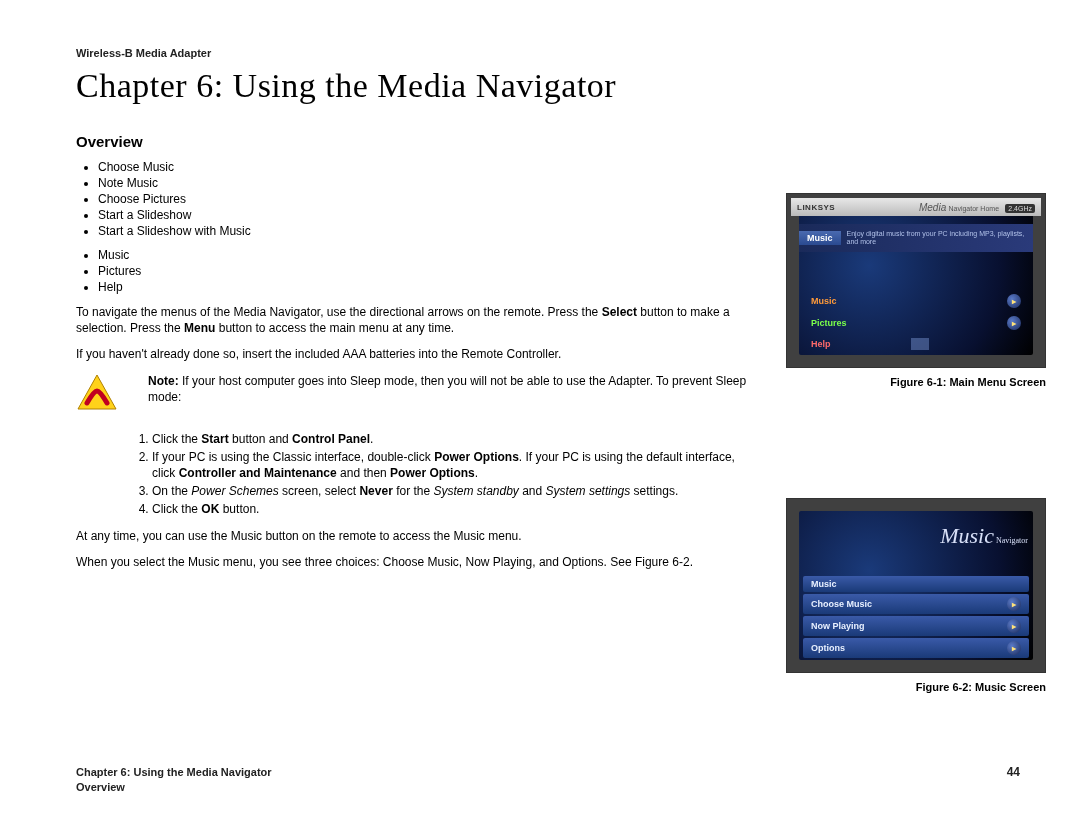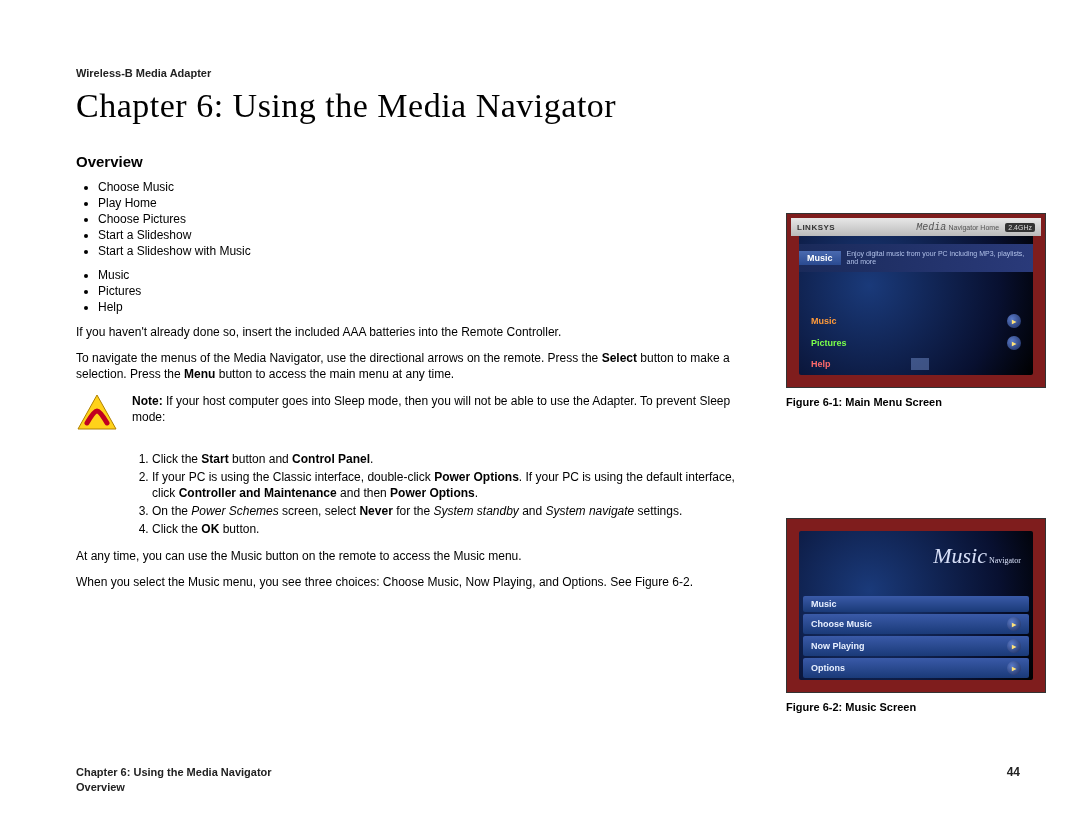--- a/index.html
+++ b/index.html
@@ -8,21 +8,21 @@
     font-family: Arial, Helvetica, sans-serif;
     background: #fff;
     color: #000;
     width: 1080px;
     height: 834px;
     position: relative;
     overflow: hidden;
     font-size: 12px;
   }
   .page {
-    padding: 67px 60px 20px 76px;
+    padding: 47px 60px 20px 76px;
     box-sizing: border-box;
     height: 100%;
     position: relative;
   }
   .product-header {
     font-size: 11px;
     font-weight: bold;
     color: #222;
     margin-bottom: 8px;
   }
@@ -57,21 +57,21 @@
     margin: 4px 0 10px 22px;
     padding: 0;
   }
   ul.bullets li {
     margin: 2px 0;
     list-style: disc;
   }
   .note-row {
     display: flex;
     align-items: flex-start;
-    gap: 14px;
+    gap: 30px;
     margin: 8px 0 6px 0;
   }
   .note-icon {
     width: 42px;
     height: 38px;
     flex-shrink: 0;
   }
   .note-text {
     flex: 1;
     line-height: 1.35;
@@ -85,27 +85,27 @@
     line-height: 1.35;
   }
   .bold { font-weight: bold; }
   .italic { font-style: italic; }
   .figure {
     margin-bottom: 30px;
   }
   .fig-caption {
     font-size: 11px;
     font-weight: bold;
-    text-align: left;
+    text-align: right;
     margin-top: 8px;
   }
   .screen {
     width: 260px;
     height: 175px;
-    background: #7f1d1d;
+    background: #404040;
     position: relative;
     border: 1px solid #333;
     overflow: hidden;
     box-sizing: border-box;
   }
   .screen-inner {
     position: absolute;
     inset: 12px;
     background: radial-gradient(circle at 30% 40%, #1a3a7a 0%, #081030 70%, #000 100%);
     border-radius: 2px;
@@ -156,21 +156,21 @@
     color: #fff;
     padding: 2px 8px;
     margin-right: 6px;
     font-weight: bold;
     font-size: 9px;
   }
   .banner .desc { font-size: 7px; line-height: 1.1; color: #b0c0e8; }
   .music-heading {
     position: absolute;
     top: 24px;
-    right: 24px;
+    right: 17px;
     font-family: Georgia, serif;
     font-style: italic;
     font-size: 22px;
     color: #d8e0f8;
   }
   .music-heading .sub { font-size: 8px; font-style: normal; margin-left: 2px; }
   .menu-rows {
     position: absolute;
     left: 16px;
     right: 16px;
@@ -229,38 +229,38 @@
   <div class="product-header">Wireless-B Media Adapter</div>
   <h1 class="chapter-title">Chapter 6: Using the Media Navigator</h1>
 
   <div class="content-row">
     <div class="left-col">
 
       <h2 class="section">Overview</h2>
 
       <ul class="bullets">
         <li>Choose Music</li>
-        <li>Play Home</li>
+        <li>Note Music</li>
         <li>Choose Pictures</li>
         <li>Start a Slideshow</li>
         <li>Start a Slideshow with Music</li>
       </ul>
 
 
       <ul class="bullets">
         <li>Music</li>
         <li>Pictures</li>
         <li>Help</li>
       </ul>
 
-      <p>If you haven't already done so, insert the included AAA batteries into the Remote Controller.</p>
-
       <p>
         <span>To navigate the menus of the Media Navigator, use the directional arrows on the remote. Press the </span><span class="bold">Select</span><span> button to make a selection. Press the </span><span class="bold">Menu</span><span> button to access the main menu at any time.</span>
       </p>
+
+      <p>If you haven't already done so, insert the included AAA batteries into the Remote Controller.</p>
 
       <div class="note-row">
         <div class="note-icon">
           <svg viewBox="0 0 42 38" width="42" height="38">
             <polygon points="21,2 40,36 2,36" fill="#ffd21a" stroke="#b08000" stroke-width="1"></polygon>
             <path d="M11,30 Q18,18 21,18 Q24,18 31,30" fill="none" stroke="#c00020" stroke-width="5" stroke-linecap="round"></path>
           </svg>
         </div>
         <div class="note-text">
           <span class="bold">Note:</span><span> If your host computer goes into Sleep mode, then you will not be able to use the Adapter. To prevent Sleep mode:</span>
@@ -268,41 +268,41 @@
       </div>
 
       <ol class="steps">
         <li>
           <span>Click the </span><span class="bold">Start</span><span> button and </span><span class="bold">Control Panel</span><span>.</span>
         </li>
         <li>
           <span>If your PC is using the Classic interface, double-click </span><span class="bold">Power Options</span><span>. If your PC is using the default interface, click </span><span class="bold">Controller and Maintenance</span><span> and then </span><span class="bold">Power Options</span><span>.</span>
         </li>
         <li>
-          <span>On the </span><span class="italic">Power Schemes</span><span> screen, select </span><span class="bold">Never</span><span> for the </span><span class="italic">System standby</span><span> and </span><span class="italic">System navigate</span><span> settings.</span>
+          <span>On the </span><span class="italic">Power Schemes</span><span> screen, select </span><span class="bold">Never</span><span> for the </span><span class="italic">System standby</span><span> and </span><span class="italic">System settings</span><span> settings.</span>
         </li>
         <li>
           <span>Click the </span><span class="bold">OK</span><span> button.</span>
         </li>
       </ol>
 
       <p>At any time, you can use the Music button on the remote to access the Music menu.</p>
       <p>When you select the Music menu, you see three choices: Choose Music, Now Playing, and Options. See Figure 6-2.</p>
 
     </div>
 
     <div class="right-col">
 
       <div class="figure">
         <div class="screen">
           <div class="screen-inner"></div>
           <div class="topbar">
             <span class="brand">LINKSYS</span>
             <span class="right">
-              <span style="font-size:10px;font-family:Liberation Mono, monospace;">Media</span>
+              <span style="font-size:10px;">Media</span>
               <span style="font-size:7px; font-style:normal;">Navigator Home</span>
               <span class="ghz">2.4GHz</span>
             </span>
           </div>
           <div class="banner">
             <span class="tag">Music</span>
             <span class="desc">Enjoy digital music from your PC including MP3, playlists, and more</span>
           </div>
           <div class="menu-rows main">
             <div class="menu-row orange">

